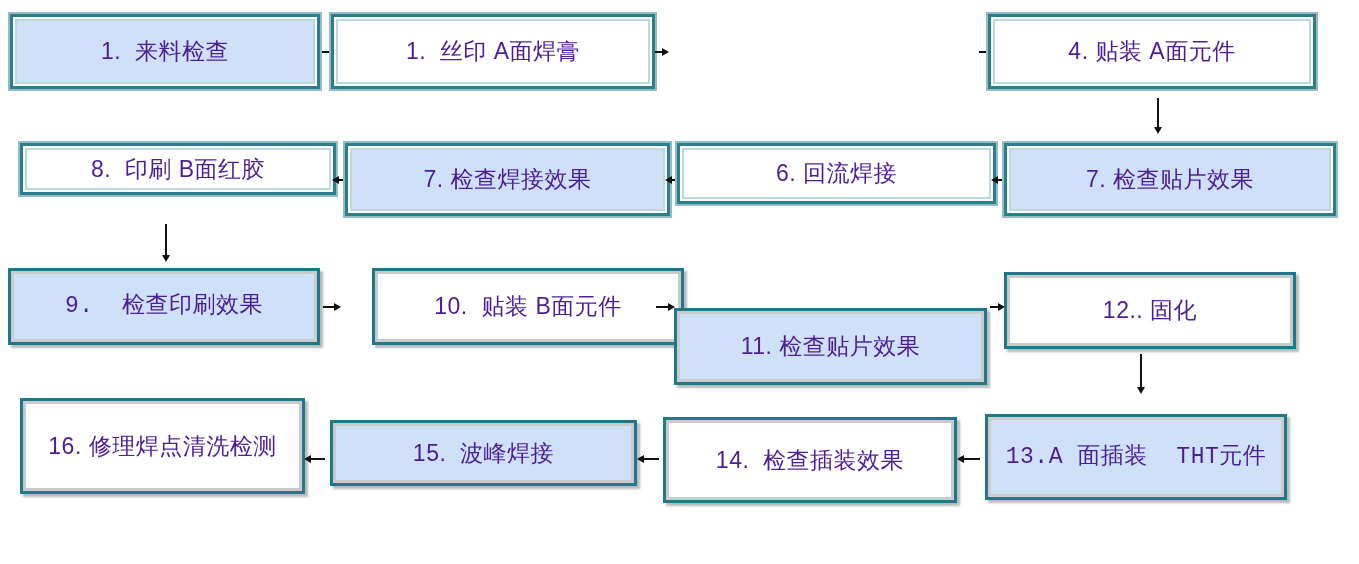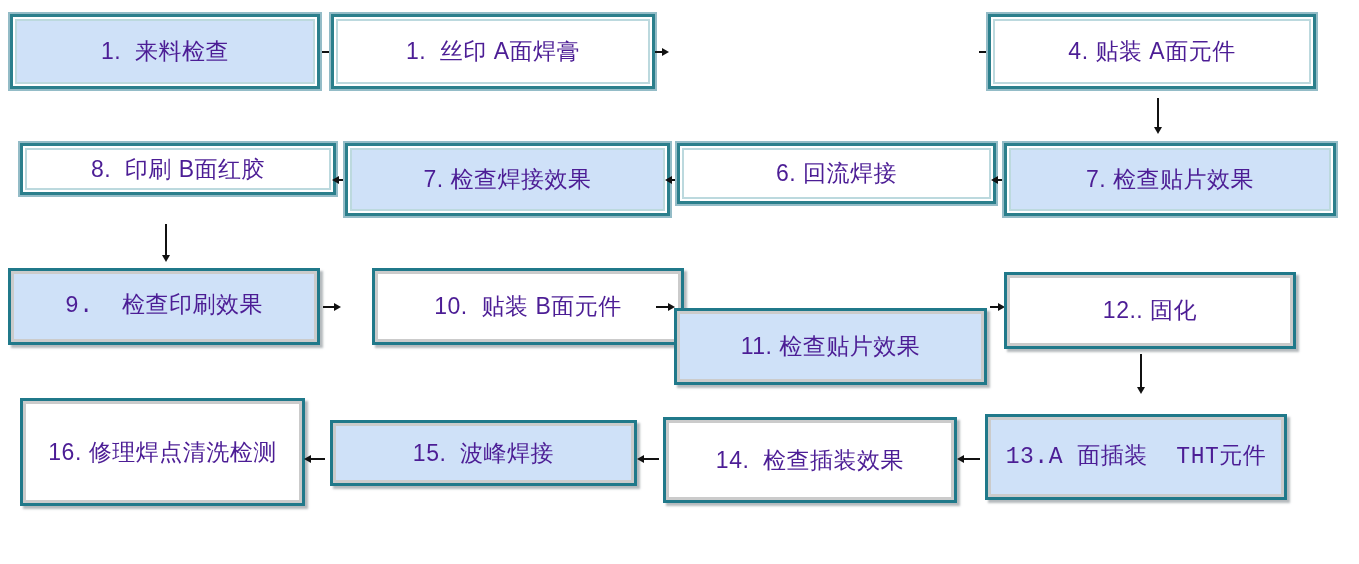--- a/index.html
+++ b/index.html
@@ -119,21 +119,21 @@
   <div class="box style-b fill-blue" style="left:674px; top:268px; width:313px; height:77px;margin-top:40px;">
     <span>11. 检查贴片效果</span>
   </div>
   <div class="arrow-right" style="left:990px; top:306px; width:9px;"></div>
   <div class="box style-b fill-white" style="left:1004px; top:272px; width:292px; height:77px;">
     <span>12.. 固化</span>
   </div>
 
   <div class="arrow-down" style="left:1140px; top:354px; height:34px;"></div>
 
-  <div class="box style-b fill-white" style="left:20px;  top:398px; width:285px; height:108px;">
+  <div class="box style-b fill-white" style="left:20px;  top:398px; width:285px; height:96px;">
     <span>16. 修理焊点清洗检测</span>
   </div>
   <div class="arrow-left" style="left:310px; top:458px; width:15px;"></div>
   <div class="box style-b fill-blue" style="left:330px; top:420px; width:307px; height:66px;">
     <span>15.  波峰焊接</span>
   </div>
   <div class="arrow-left" style="left:643px; top:458px; width:16px;"></div>
   <div class="box style-b fill-white" style="left:663px; top:417px; width:294px; height:86px;">
     <span>14.  检查插装效果</span>
   </div>

